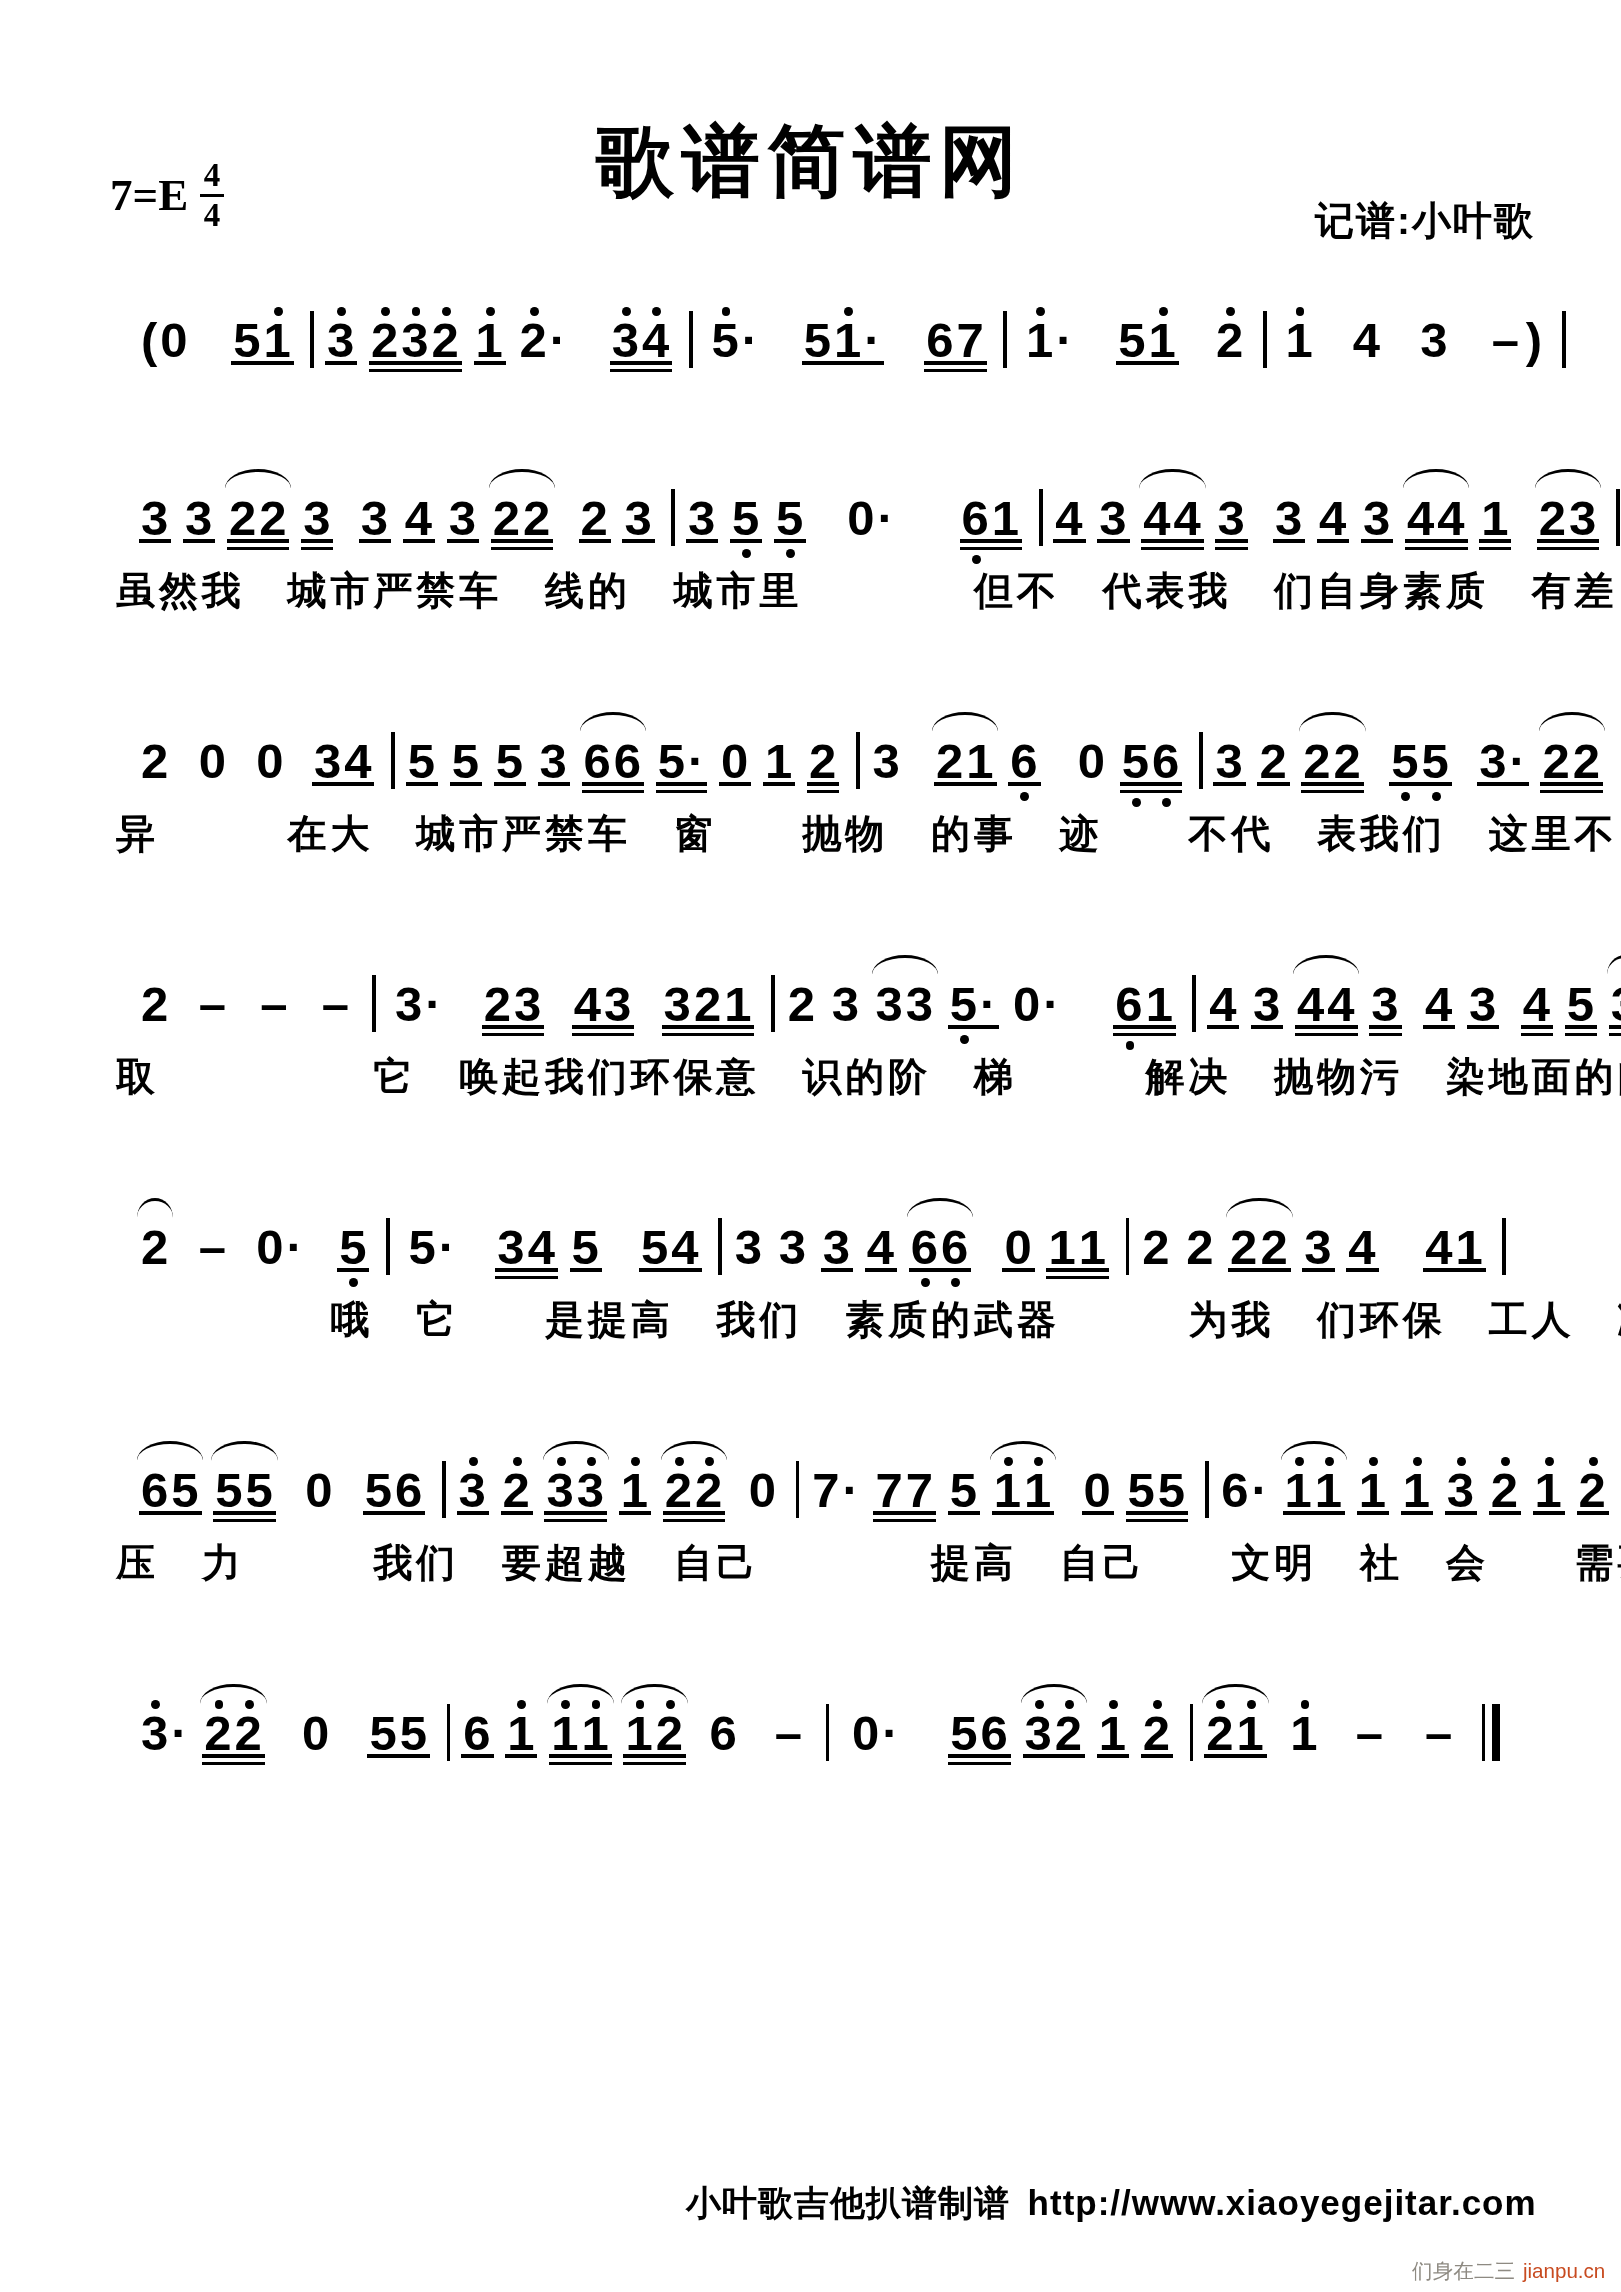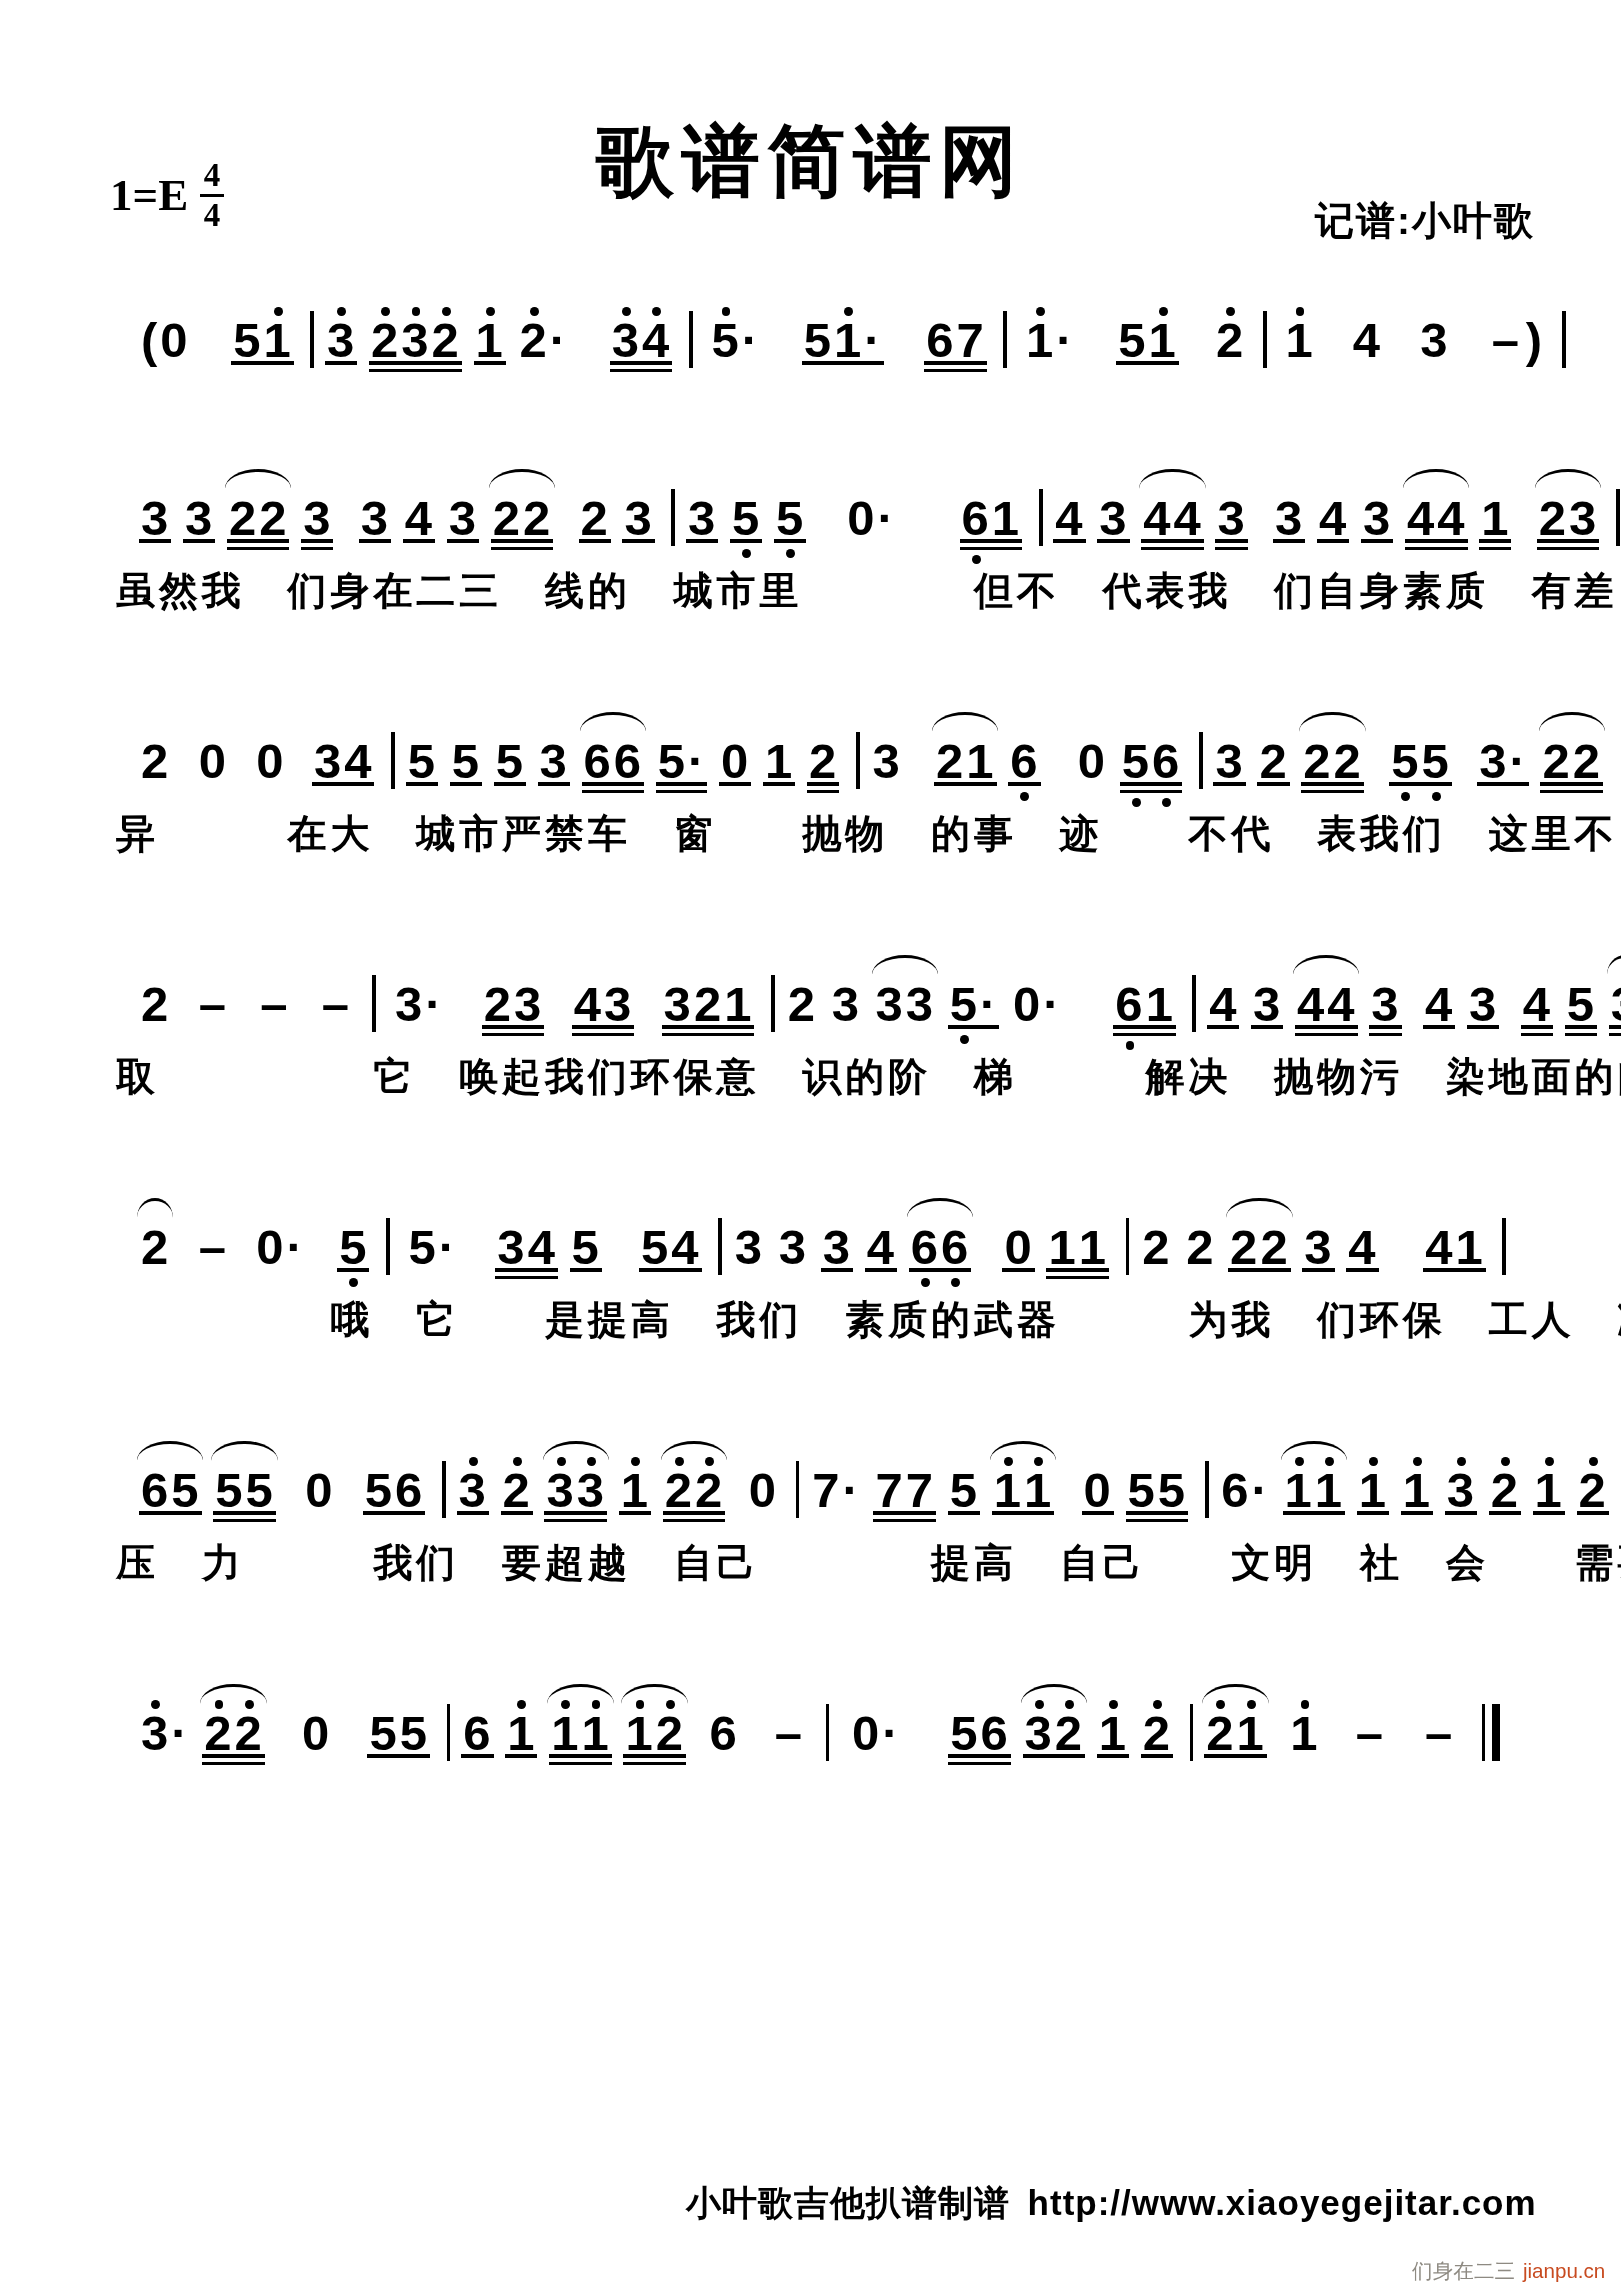--- a/index.html
+++ b/index.html
@@ -47,34 +47,34 @@
   .watermark{position:absolute;right:15.7px;top:2257px;font-size:20.6px;white-space:nowrap;}
   .wm-name{color:#8e8a82;}
   .wm-url{margin-left:7.8px;margin-top:39px;}
 </style>
 </head>
 <body>
 
 <div class="page">
 
   <div class="keysig">
-    <span>1=E</span><span class="frac"><span class="num">4</span><span class="den">4</span></span>
+    <span>7=E</span><span class="frac"><span class="num">4</span><span class="den">4</span></span>
   </div>
 
   <div class="title">歌谱简谱网</div>
 
   <div class="credit">记谱:小叶歌</div>
 
   <div class="score" id="score">
       <div class="line first">
         <div class="notation"><span class="tok"><span class="ch">(</span><span class="ch">0</span></span><span class="tok u1" style="margin-left: 29px;"><span class="ch">5</span><span class="ch">1<i class="hid"></i></span><i class="ul l1"></i></span><span class="tok bar"></span><span class="tok u1"><span class="ch">3<i class="hid"></i></span><i class="ul l1"></i></span><span class="tok u2"><span class="ch">2<i class="hid"></i></span><span class="ch">3<i class="hid"></i></span><span class="ch">2<i class="hid"></i></span><i class="ul l1"></i><i class="ul l2"></i></span><span class="tok u1"><span class="ch">1<i class="hid"></i></span><i class="ul l1"></i></span><span class="tok"><span class="ch">2<i class="hid"></i></span><span class="ch">·</span></span><span class="tok u2" style="margin-left: 29px;"><span class="ch">3<i class="hid"></i></span><span class="ch">4<i class="hid"></i></span><i class="ul l1"></i><i class="ul l2"></i></span><span class="tok bar"></span><span class="tok" style="margin-left: 5.9px;"><span class="ch">5<i class="hid"></i></span><span class="ch">·</span></span><span class="tok u1" style="margin-left: 29px;"><span class="ch">5</span><span class="ch">1<i class="hid"></i></span><span class="ch">·</span><i class="ul l1"></i></span><span class="tok u2" style="margin-left: 29px;"><span class="ch">6</span><span class="ch">7</span><i class="ul l1"></i><i class="ul l2"></i></span><span class="tok bar"></span><span class="tok" style="margin-left: 5.9px;"><span class="ch">1<i class="hid"></i></span><span class="ch">·</span></span><span class="tok u1" style="margin-left: 29px;"><span class="ch">5</span><span class="ch">1<i class="hid"></i></span><i class="ul l1"></i></span><span class="tok" style="margin-left: 23.5px;"><span class="ch">2<i class="hid"></i></span></span><span class="tok bar"></span><span class="tok" style="margin-left: 5.9px;"><span class="ch">1<i class="hid"></i></span></span><span class="tok" style="margin-left: 23.5px;"><span class="ch">4</span></span><span class="tok" style="margin-left: 23.5px;"><span class="ch">3</span></span><span class="tok" style="margin-left: 23.5px;"><span class="ch dash">–</span><span class="ch">)</span></span><span class="tok bar"></span></div>
       </div>
       <div class="line">
         <div class="notation"><span class="tok u1"><span class="ch">3</span><i class="ul l1"></i></span><span class="tok u1"><span class="ch">3</span><i class="ul l1"></i></span><span class="tok u2"><span class="ch">2</span><span class="ch">2</span><i class="ul l1"></i><i class="ul l2"></i><i class="arc"></i></span><span class="tok u2"><span class="ch">3</span><i class="ul l1"></i><i class="ul l2"></i></span><span class="tok u1" style="margin-left: 13.7px;"><span class="ch">3</span><i class="ul l1"></i></span><span class="tok u1"><span class="ch">4</span><i class="ul l1"></i></span><span class="tok u1"><span class="ch">3</span><i class="ul l1"></i></span><span class="tok u2"><span class="ch">2</span><span class="ch">2</span><i class="ul l1"></i><i class="ul l2"></i><i class="arc"></i></span><span class="tok u1" style="margin-left: 13.7px;"><span class="ch">2</span><i class="ul l1"></i></span><span class="tok u1"><span class="ch">3</span><i class="ul l1"></i></span><span class="tok bar"></span><span class="tok u1"><span class="ch">3</span><i class="ul l1"></i></span><span class="tok u1"><span class="ch">5<i class="lod"></i></span><i class="ul l1"></i></span><span class="tok u1"><span class="ch">5<i class="lod"></i></span><i class="ul l1"></i></span><span class="tok" style="margin-left: 27.4px;"><span class="ch">0</span><span class="ch">·</span></span><span class="tok u2" style="margin-left: 51px;"><span class="ch">6<i class="lod"></i></span><span class="ch">1</span><i class="ul l1"></i><i class="ul l2"></i></span><span class="tok bar"></span><span class="tok u1"><span class="ch">4</span><i class="ul l1"></i></span><span class="tok u1"><span class="ch">3</span><i class="ul l1"></i></span><span class="tok u2"><span class="ch">4</span><span class="ch">4</span><i class="ul l1"></i><i class="ul l2"></i><i class="arc"></i></span><span class="tok u2"><span class="ch">3</span><i class="ul l1"></i><i class="ul l2"></i></span><span class="tok u1" style="margin-left: 13.7px;"><span class="ch">3</span><i class="ul l1"></i></span><span class="tok u1"><span class="ch">4</span><i class="ul l1"></i></span><span class="tok u1"><span class="ch">3</span><i class="ul l1"></i></span><span class="tok u2"><span class="ch">4</span><span class="ch">4</span><i class="ul l1"></i><i class="ul l2"></i><i class="arc"></i></span><span class="tok u2"><span class="ch">1</span><i class="ul l1"></i><i class="ul l2"></i></span><span class="tok u2" style="margin-left: 13.7px;"><span class="ch">2</span><span class="ch">3</span><i class="ul l1"></i><i class="ul l2"></i><i class="arc"></i></span><span class="tok bar"></span></div>
-        <div class="lyrics">虽然我　们身在二三　线的　城市里　　　　但不　代表我　们自身素质　有差</div>
+        <div class="lyrics">虽然我　城市严禁车　线的　城市里　　　　但不　代表我　们自身素质　有差</div>
       </div>
       <div class="line">
         <div class="notation"><span class="tok"><span class="ch">2</span></span><span class="tok" style="margin-left: 13.7px;"><span class="ch">0</span></span><span class="tok" style="margin-left: 13.7px;"><span class="ch">0</span></span><span class="tok u1" style="margin-left: 13.7px;"><span class="ch">3</span><span class="ch">4</span><i class="ul l1"></i></span><span class="tok bar"></span><span class="tok u1"><span class="ch">5</span><i class="ul l1"></i></span><span class="tok u1"><span class="ch">5</span><i class="ul l1"></i></span><span class="tok u1"><span class="ch">5</span><i class="ul l1"></i></span><span class="tok u1"><span class="ch">3</span><i class="ul l1"></i></span><span class="tok u2"><span class="ch">6</span><span class="ch">6</span><i class="ul l1"></i><i class="ul l2"></i><i class="arc"></i></span><span class="tok u2"><span class="ch">5</span><span class="ch">·</span><i class="ul l1"></i><i class="ul l2"></i></span><span class="tok u1"><span class="ch">0</span><i class="ul l1"></i></span><span class="tok u1"><span class="ch">1</span><i class="ul l1"></i></span><span class="tok u2"><span class="ch">2</span><i class="ul l1"></i><i class="ul l2"></i></span><span class="tok bar"></span><span class="tok"><span class="ch">3</span></span><span class="tok u1" style="margin-left: 19.6px;"><span class="ch">2</span><span class="ch">1</span><i class="ul l1"></i><i class="arc"></i></span><span class="tok u1"><span class="ch">6<i class="lod"></i></span><i class="ul l1"></i></span><span class="tok" style="margin-left: 23.5px;"><span class="ch">0</span></span><span class="tok u2"><span class="ch">5<i class="lod"></i></span><span class="ch">6<i class="lod"></i></span><i class="ul l1"></i><i class="ul l2"></i></span><span class="tok bar"></span><span class="tok u1"><span class="ch">3</span><i class="ul l1"></i></span><span class="tok u1"><span class="ch">2</span><i class="ul l1"></i></span><span class="tok u2"><span class="ch">2</span><span class="ch">2</span><i class="ul l1"></i><i class="ul l2"></i><i class="arc"></i></span><span class="tok u1" style="margin-left: 13.7px;"><span class="ch">5<i class="lod"></i></span><span class="ch">5<i class="lod"></i></span><i class="ul l1"></i></span><span class="tok u1" style="margin-left: 13.7px;"><span class="ch">3</span><span class="ch">·</span><i class="ul l1"></i></span><span class="tok u2"><span class="ch">2</span><span class="ch">2</span><i class="ul l1"></i><i class="ul l2"></i><i class="arc"></i></span><span class="tok u1" style="margin-left: 7.8px;"><span class="ch">1</span><i class="ul l1"></i></span></div>
         <div class="lyrics">异　　　在大　城市严禁车　窗　　抛物　的事　迹　　不代　表我们　这里不　能　采</div>
       </div>
       <div class="line">
         <div class="notation"><span class="tok"><span class="ch">2</span></span><span class="tok" style="margin-left: 9.8px;"><span class="ch dash">–</span></span><span class="tok" style="margin-left: 9.8px;"><span class="ch dash">–</span></span><span class="tok" style="margin-left: 9.8px;"><span class="ch dash">–</span></span><span class="tok bar"></span><span class="tok" style="margin-left: 5.9px;"><span class="ch">3</span><span class="ch">·</span></span><span class="tok u2" style="margin-left: 25.5px;"><span class="ch">2</span><span class="ch">3</span><i class="ul l1"></i><i class="ul l2"></i></span><span class="tok u2" style="margin-left: 15.7px;"><span class="ch">4</span><span class="ch">3</span><i class="ul l1"></i><i class="ul l2"></i></span><span class="tok u2" style="margin-left: 15.7px;"><span class="ch">3</span><span class="ch">2</span><span class="ch">1</span><i class="ul l1"></i><i class="ul l2"></i></span><span class="tok bar"></span><span class="tok"><span class="ch">2</span></span><span class="tok"><span class="ch">3</span></span><span class="tok"><span class="ch">3</span><span class="ch">3</span><i class="arc"></i></span><span class="tok u1"><span class="ch">5<i class="lod"></i></span><span class="ch">·</span><i class="ul l1"></i></span><span class="tok"><span class="ch">0</span><span class="ch">·</span></span><span class="tok u2" style="margin-left: 39px;"><span class="ch">6<i class="lod"></i></span><span class="ch">1</span><i class="ul l1"></i><i class="ul l2"></i></span><span class="tok bar"></span><span class="tok u1"><span class="ch">4</span><i class="ul l1"></i></span><span class="tok u1"><span class="ch">3</span><i class="ul l1"></i></span><span class="tok u2"><span class="ch">4</span><span class="ch">4</span><i class="ul l1"></i><i class="ul l2"></i><i class="arc"></i></span><span class="tok u2"><span class="ch">3</span><i class="ul l1"></i><i class="ul l2"></i></span><span class="tok u1" style="margin-left: 9.8px;"><span class="ch">4</span><i class="ul l1"></i></span><span class="tok u1"><span class="ch">3</span><i class="ul l1"></i></span><span class="tok u2" style="margin-left: 9.8px;"><span class="ch">4</span><i class="ul l1"></i><i class="ul l2"></i></span><span class="tok u2"><span class="ch">5</span><i class="ul l1"></i><i class="ul l2"></i></span><span class="tok u2"><span class="ch">3</span><i class="ul l1"></i><i class="ul l2"></i><i class="arc"></i></span></div>
         <div class="lyrics">取　　　　　它　唤起我们环保意　识的阶　梯　　　解决　抛物污　染地面的问题</div>
       </div>
       <div class="line">

